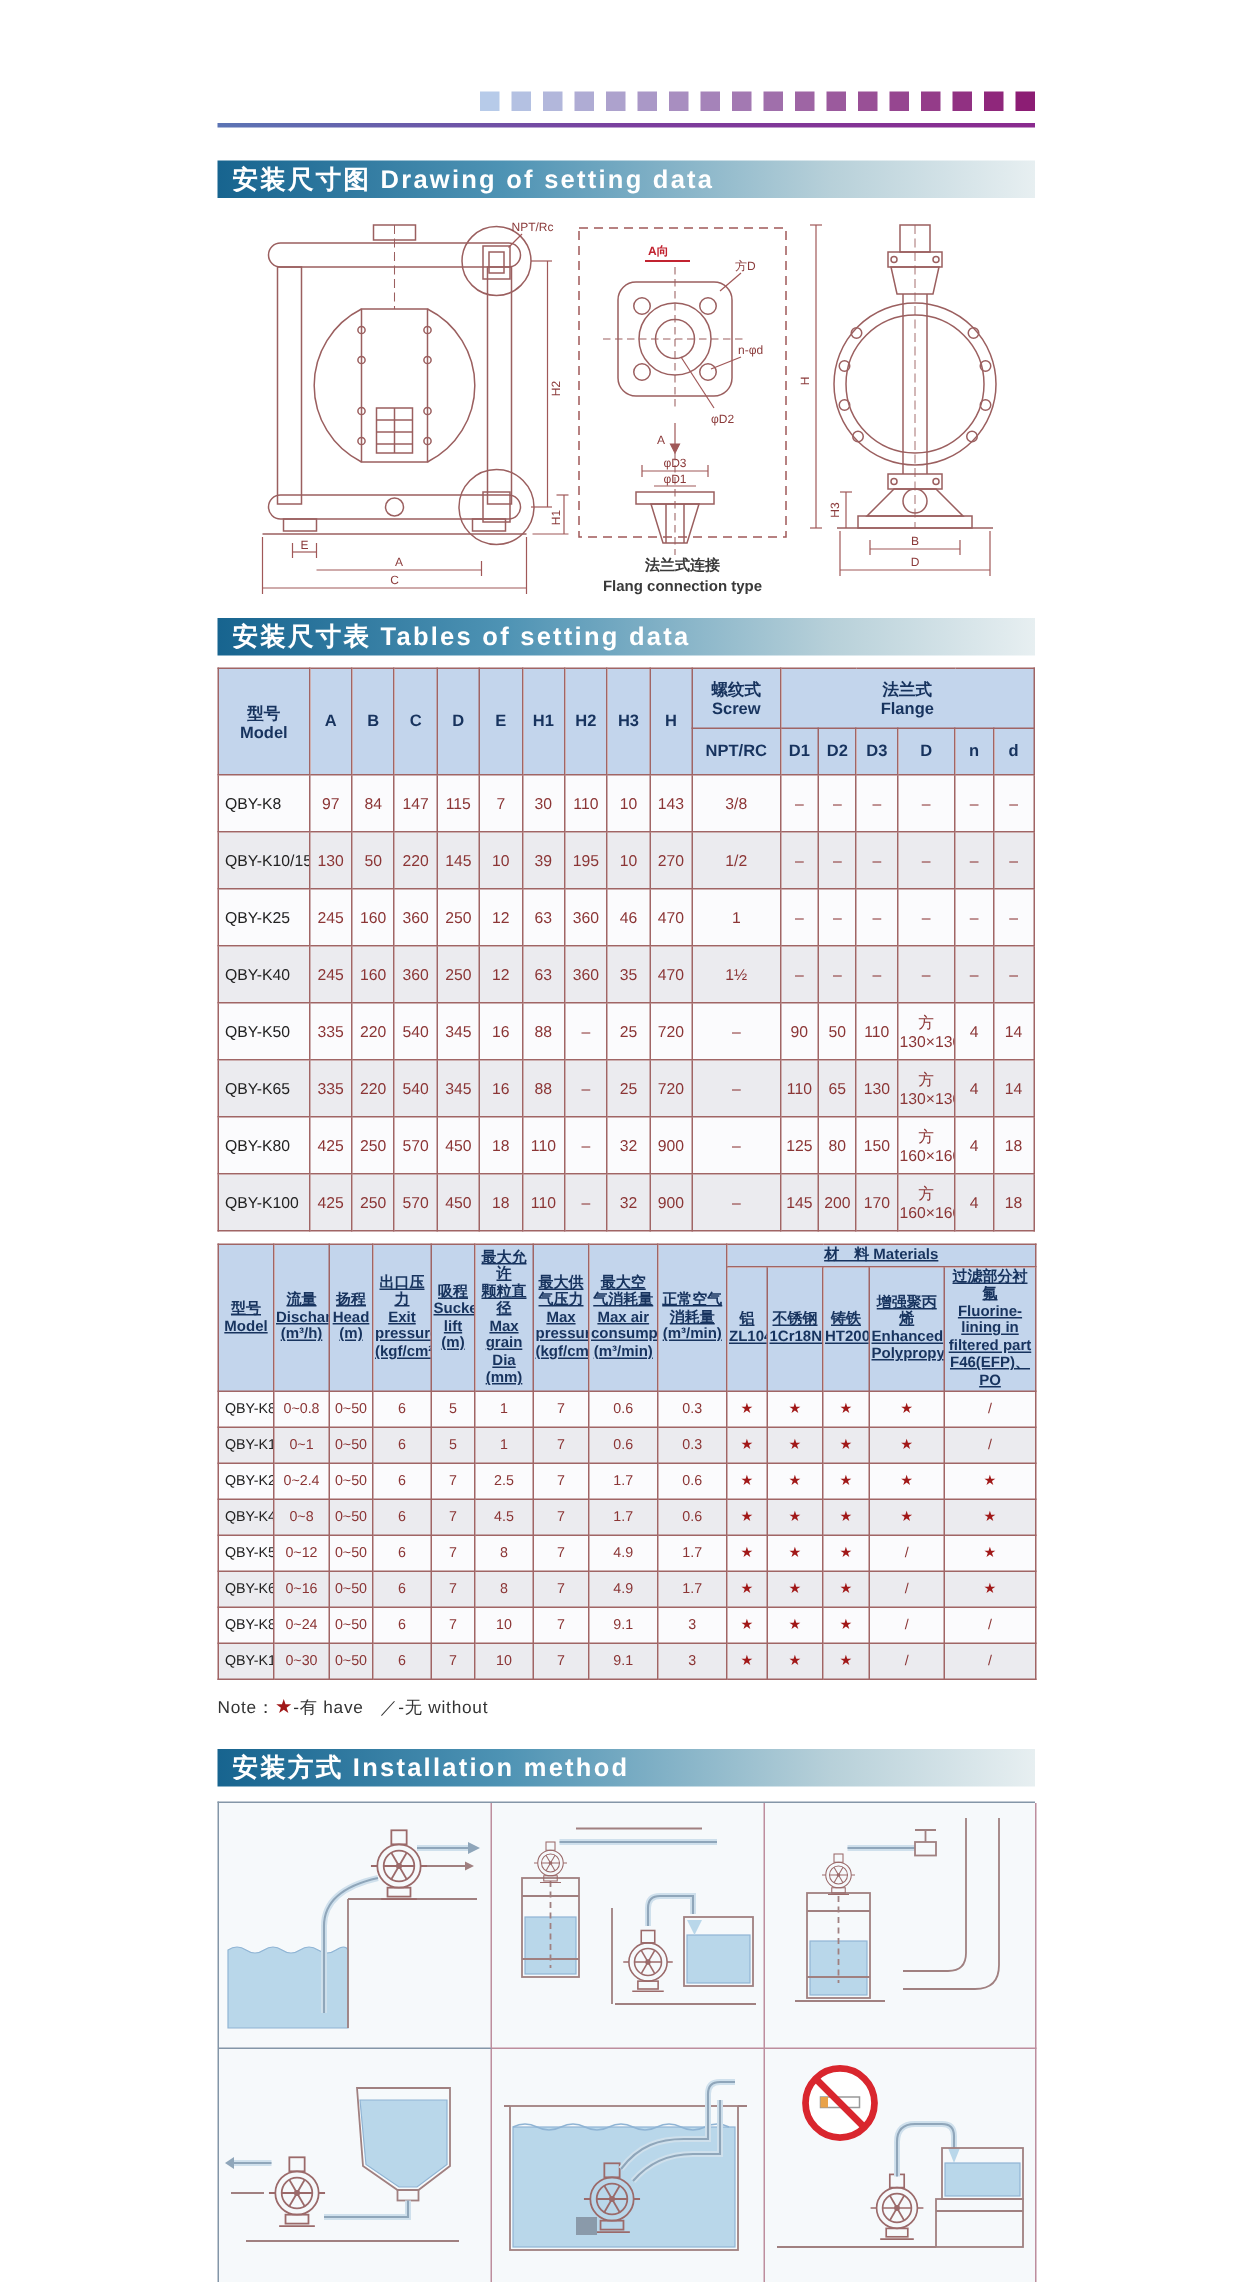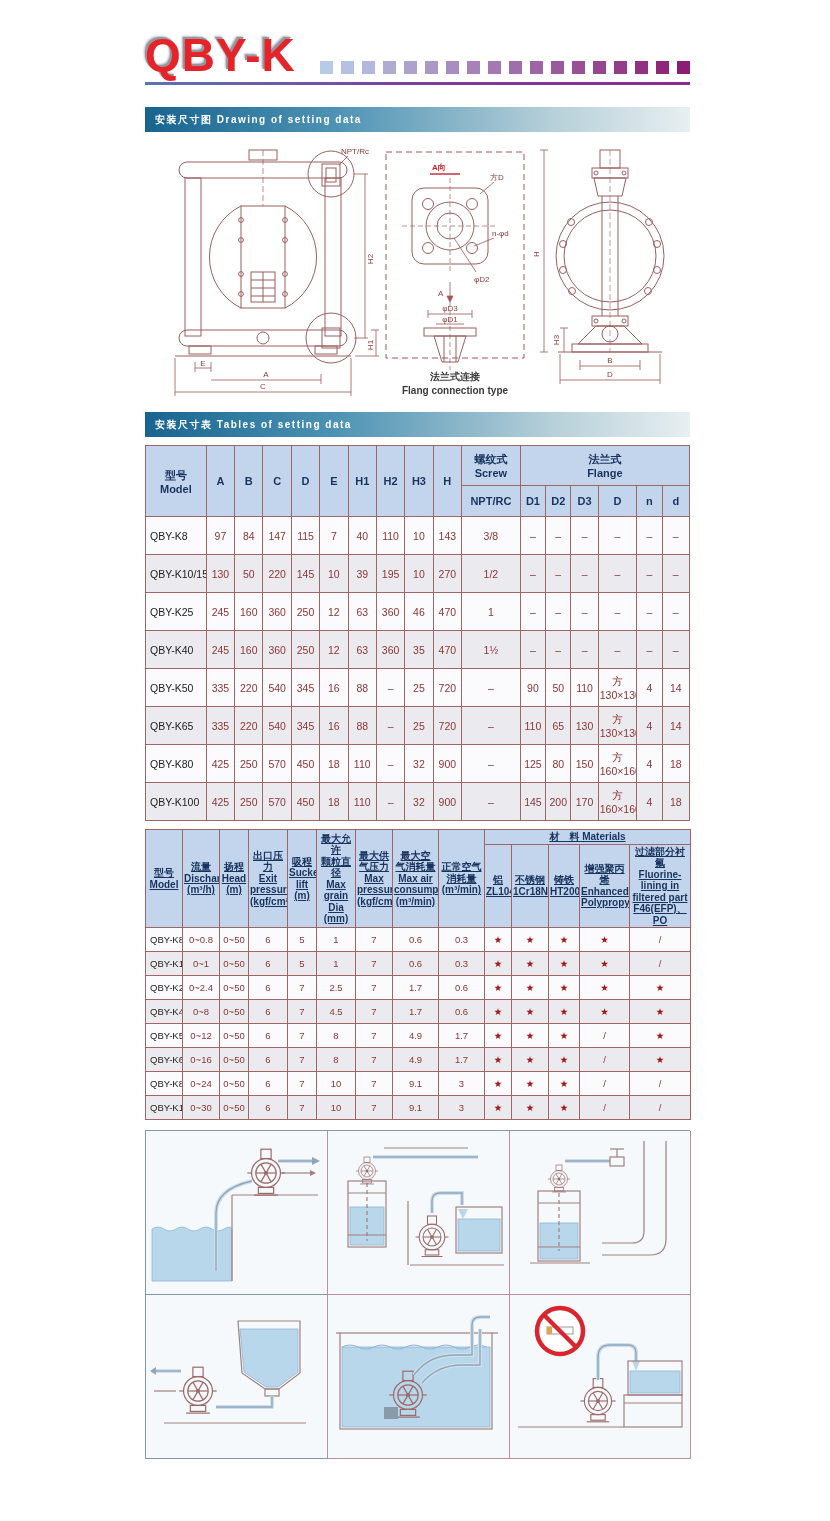--- a/index.html
+++ b/index.html
@@ -8,21 +8,21 @@
 
   
   .brandrow{display:flex;align-items:flex-end;height:54px;}
   .brand-title{font-size:46px;font-weight:bold;color:#e62328;letter-spacing:1px;line-height:1;
     text-shadow:-2px -2px 0 #96969e, -3px -3px 2px #b9b9c2;}
   .squares{display:flex;gap:8px;margin-left:auto;margin-bottom:4px;}
   .sq{width:13px;height:13px;}
   .grad-line{height:3px;margin-top:4px;background:linear-gradient(to right,#5b74b4,#7a3f9e,#8a2a8e);}
 
   
-  .bar{height:25px;line-height:25px;color:#fff;font-weight:bold;font-size:10px;letter-spacing:1.5px;
+  .bar{height:25px;line-height:25px;color:#fff;font-weight:bold;font-size:17px;letter-spacing:1.5px;
     padding-left:10px;background:linear-gradient(to right,#17648f,#4e93b4 35%,#b7d0d9 75%,#e7eff1);}
   .bar.mt1{margin-top:22px;} .bar.mt2{margin-top:10px;} .bar.mt3{margin-top:22px;} .bar.mt4{margin-top:20px;}
 
   
   .drawings{display:flex;justify-content:space-between;margin-top:12px;height:258px;}
   svg text{font-family:"Liberation Sans","DejaVu Sans",sans-serif;}
   .dwg text{fill:#8b3a3a;font-size:8px;}
   .dwg .red{fill:#c22330;font-weight:bold;}
   .dwg .cap{fill:#3a3a3a;font-weight:bold;font-size:10px;}
 
@@ -56,21 +56,20 @@
   .pipe{stroke:#8fa6ba;stroke-width:1.4;fill:none;}
   .struct{stroke:#a08080;stroke-width:1.2;fill:none;}
   .water{fill:#b9d7ea;stroke:#8fb4d4;stroke-width:.8;}
 </style>
 </head>
 <body>
 
 <div class="page">
 
   <div class="brandrow">
-    <div class="brand-title">QBY-K</div>
     <div class="squares">
         <div class="sq" style="background: rgb(183, 203, 233);"></div>
         <div class="sq" style="background: rgb(180, 193, 226);"></div>
         <div class="sq" style="background: rgb(178, 183, 219);"></div>
         <div class="sq" style="background: rgb(175, 172, 212);"></div>
         <div class="sq" style="background: rgb(173, 162, 205);"></div>
         <div class="sq" style="background: rgb(170, 152, 199);"></div>
         <div class="sq" style="background: rgb(168, 142, 192);"></div>
         <div class="sq" style="background: rgb(165, 131, 185);"></div>
         <div class="sq" style="background: rgb(163, 121, 178);"></div>
@@ -295,21 +294,21 @@
         </tr>
       </thead>
       <tbody id="setting-body">
           <tr>
             <td class="model">QBY-K8</td>
             <td class="num">97</td>
             <td class="num">84</td>
             <td class="num">147</td>
             <td class="num">115</td>
             <td class="num">7</td>
-            <td class="num">40</td>
+            <td class="num">30</td>
             <td class="num">110</td>
             <td class="num">10</td>
             <td class="num">143</td>
             <td class="num">3/8</td>
             <td class="num">–</td>
             <td class="num">–</td>
             <td class="num">–</td>
             <td class="num">–</td>
             <td class="num">–</td>
             <td class="num">–</td>
@@ -653,21 +652,27 @@
             <td class="num star">★</td>
             <td class="num star">★</td>
             <td class="num star">★</td>
             <td class="num">/</td>
             <td class="num">/</td>
           </tr>
         </tbody>
     </table>
   </div>
 
-
+  <div class="note">
+    <span>Note：</span><span class="star">★</span><span>-有 have</span>&nbsp;&nbsp;&nbsp;<span>／</span><span>-无 without</span>
+  </div>
+
+  <div class="bar mt4">
+    <span>安装方式 Installation method</span>
+  </div>
 
   <svg width="0" height="0" style="position:absolute" aria-hidden="true">
     <defs>
       <g id="pump" stroke="#9b6a6a" fill="none" stroke-width="1.4">
         <circle r="17"></circle>
           <circle r="12"></circle>
         <line x1="-12" y1="0" x2="12" y2="0"></line>
         <line x1="-6" y1="-10.4" x2="6" y2="10.4"></line>
         <line x1="-6" y1="10.4" x2="6" y2="-10.4"></line>
         <circle r="2.4" fill="#9b6a6a" stroke="none"></circle>

